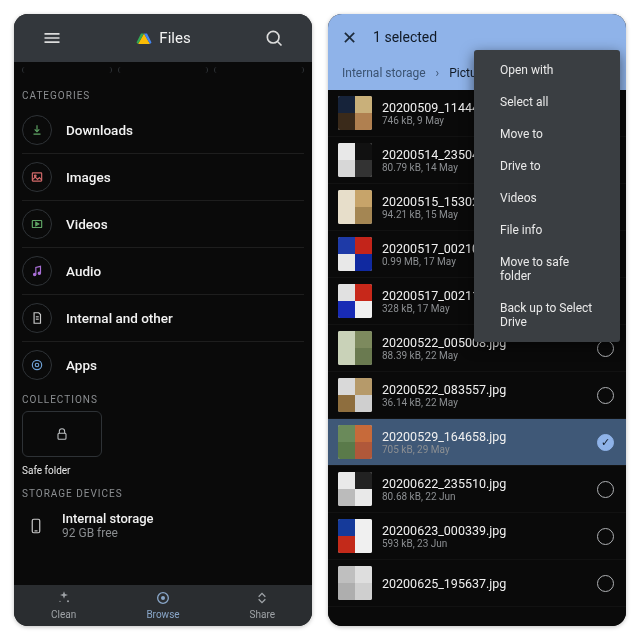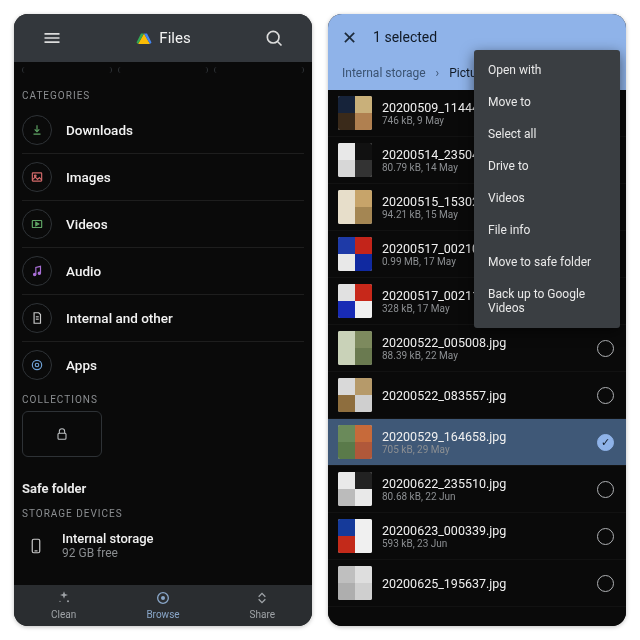--- a/index.html
+++ b/index.html
@@ -76,21 +76,21 @@
   .cat-label { font-size: 13.5px; font-weight: 500; color: #f3f3f3; }
   .safe-box {
     border: 1px solid #2e3236;
     border-radius: 6px;
     height: 46px;
     width: 80px;
     display: flex; align-items: center; justify-content: center;
     margin-top: 6px;
     color:#bfc2c4;
   }
-  .safe-label { font-size: 13px; margin: 24px 0 12px; color:#e8e8e8;font-weight:bold; }
+  .safe-label { font-size: 10px; margin: 8px 0 12px; color:#e8e8e8; }
   .storage-row {
     display: flex; align-items: center; gap: 12px;
     padding: 6px 0 0px;
   }
   .storage-ic { width: 28px; height: 28px; display:flex;align-items:center;justify-content:center;color:#c9c9c9; }
   .storage-title { font-size: 13px; font-weight:500; color:#f1f1f1; }
   .storage-sub { font-size: 12px; color:#8a8d90; }
   .navbar {
     background: #2a2d30;
     display: flex;
@@ -153,21 +153,21 @@
     display:flex;align-items:center;justify-content:center;color:#0f1a28;font-size:11px;
   }
   .context-menu {
     position:absolute;
     top: 36px; right: 6px;
     background:#3a3e42;
     border-radius:3px;
     width: 146px;
     box-shadow: 0 4px 14px rgba(0,0,0,.55);
     z-index: 20;
-    padding: 4px 0;
+    padding: 4px 12px;
   }
   .menu-item {
     padding: 9px 14px;
     font-size: 12px;
     color:#e9e9e9;
   }
 </style>
 </head>
 <body>
 
@@ -411,20 +411,21 @@
       </div>
       <div class="file-row">
         <div class="thumb">
           <span style="background:#d9d9d9"></span>
           <span style="background:#b69a6a"></span>
           <span style="background:#8e6e3e"></span>
           <span style="background:#cfcfcf"></span>
         </div>
         <div class="file-text">
           <div class="file-name">20200522_083557.jpg</div>
+          <div class="file-meta">36.14 kB, 22 May</div>
         </div>
         <div class="sel-circle"></div>
       </div>
       <div class="file-row selected">
         <div class="thumb">
           <span style="background:#6a8a5a"></span>
           <span style="background:#c76a3a"></span>
           <span style="background:#5a7a4a"></span>
           <span style="background:#b0583a"></span>
         </div>
@@ -470,21 +471,21 @@
         <div class="file-text">
           <div class="file-name">20200625_195637.jpg</div>
           <div class="file-meta"></div>
         </div>
         <div class="sel-circle"></div>
       </div>
     </div>
 
   <div class="context-menu" id="ctx">
       <div class="menu-item">Open with</div>
+      <div class="menu-item">Select all</div>
       <div class="menu-item">Move to</div>
-      <div class="menu-item">Select all</div>
       <div class="menu-item">Drive to</div>
       <div class="menu-item">Videos</div>
       <div class="menu-item">File info</div>
       <div class="menu-item">Move to safe folder</div>
-      <div class="menu-item">Back up to Google Videos</div>
+      <div class="menu-item">Back up to Select Drive</div>
     </div>
 </div>
 
 </body></html>

